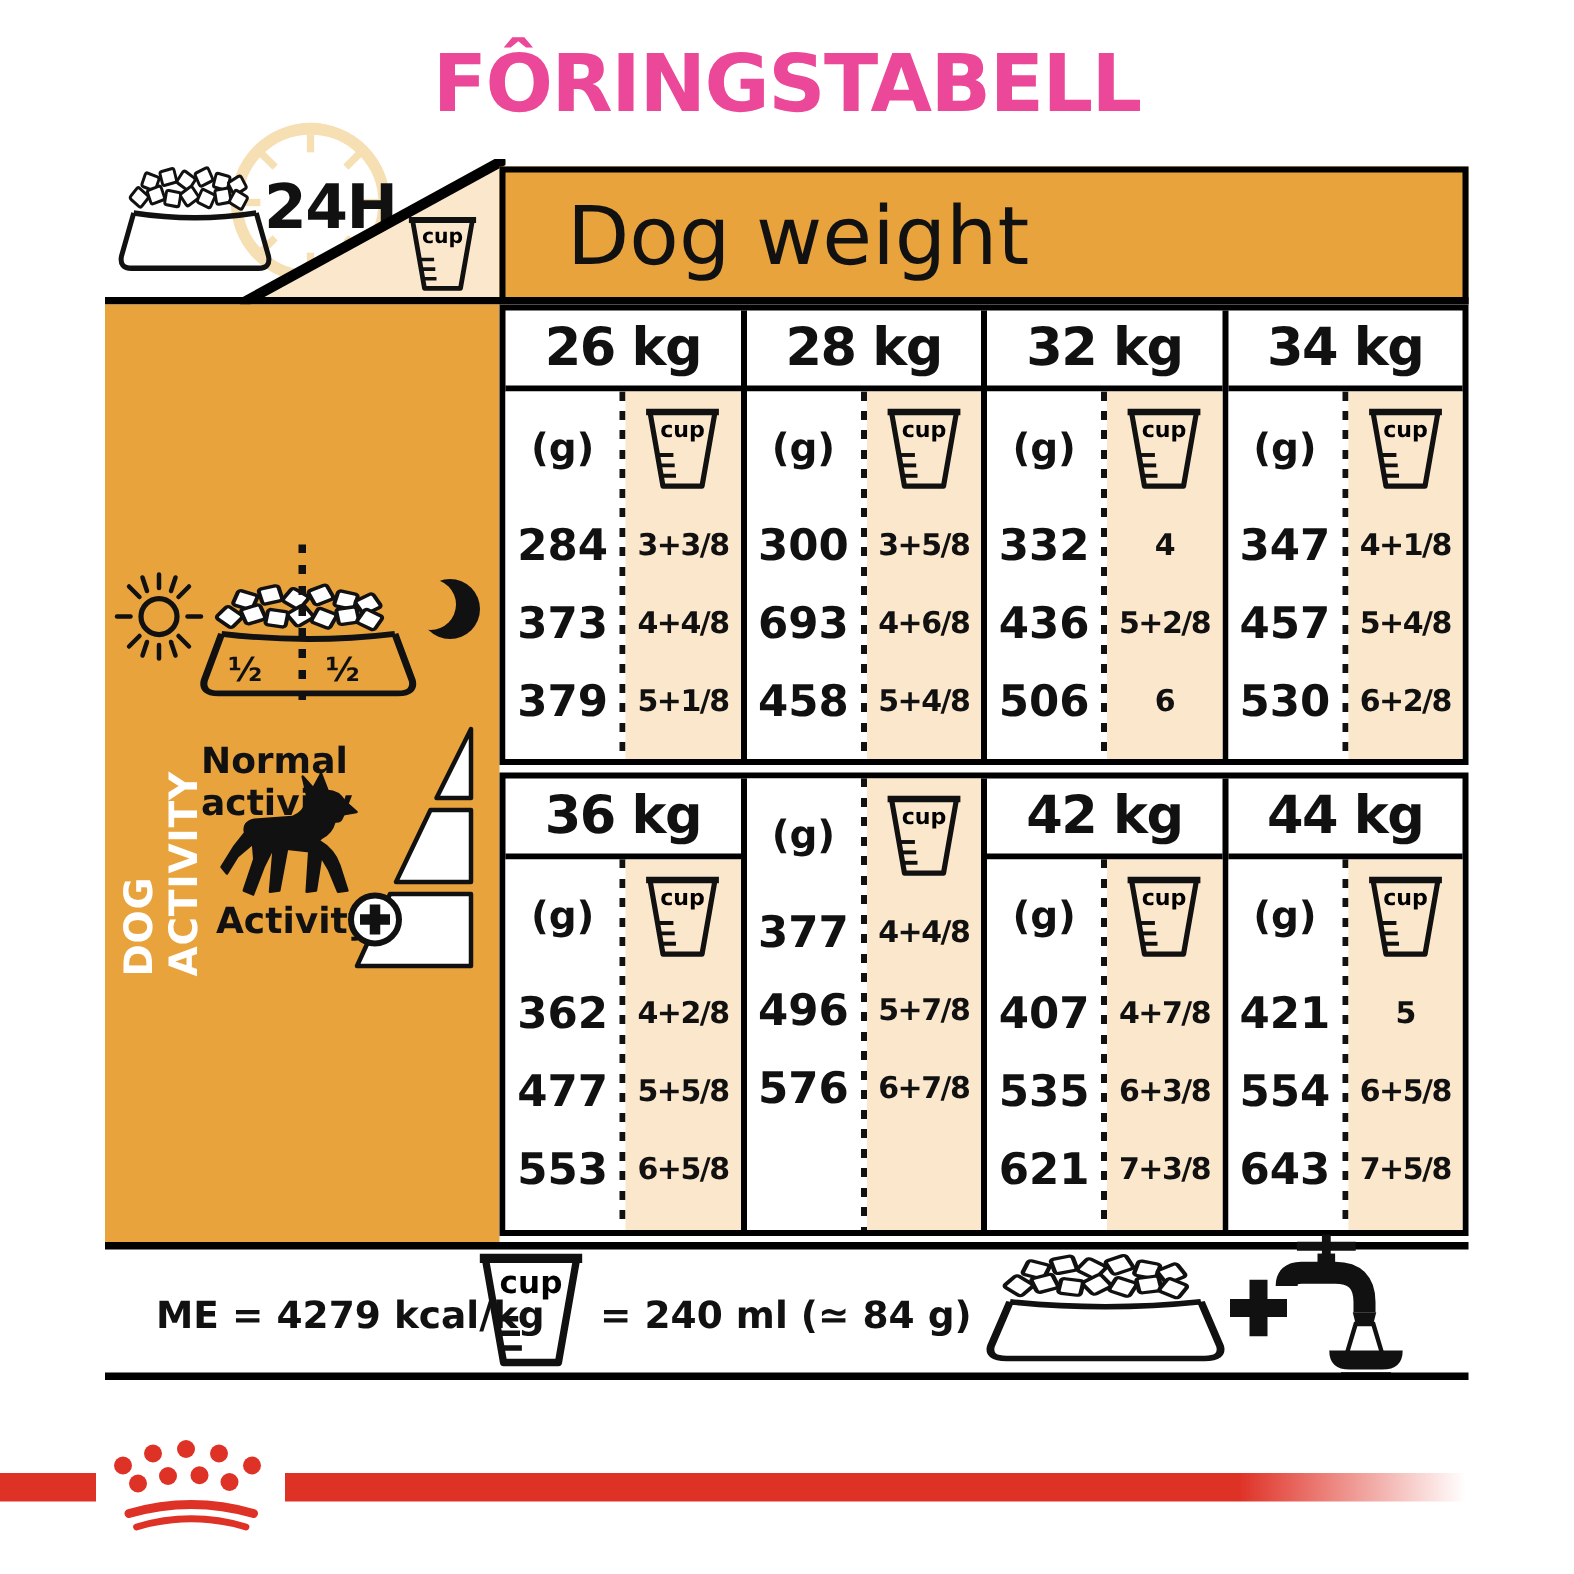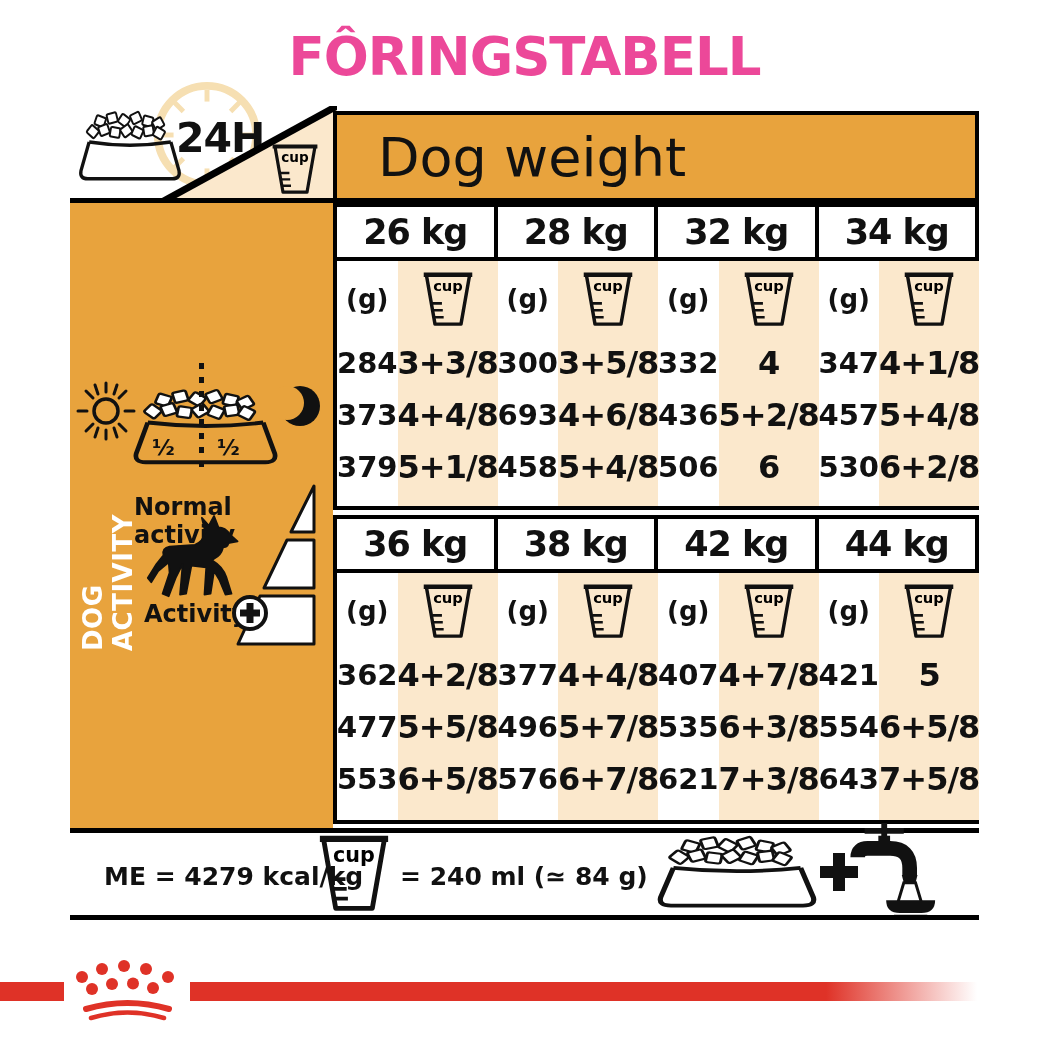--- a/index.html
+++ b/index.html
@@ -53,21 +53,21 @@
   .whead { height:54px; border-bottom:4px solid #000; display:flex; align-items:center; justify-content:center;
     font-size:35px; font-weight:bold; letter-spacing:-1px; }
   .wbody { flex:1; display:flex; }
   .ghalf { flex:1; display:flex; flex-direction:column; align-items:center; background:#fff; }
   .vdots { width:4px; background:repeating-linear-gradient(to bottom,#111 0 6px,transparent 6px 13px); }
   .chalf { flex:1; display:flex; flex-direction:column; align-items:center; background:#FBE8CC; }
   .gunit { height:76px; display:flex; align-items:center; font-size:26px; font-weight:bold; }
   .subcup { height:76px; display:flex; align-items:center; justify-content:center; }
   .subcup svg { width:52px; height:58px; }
   .gval { height:52px; display:flex; align-items:center; justify-content:center; font-size:29px; font-weight:bold; }
-  .cval { height:52px; display:flex; align-items:center; justify-content:center; font-size:32px; font-weight:bold; letter-spacing:-1px; }
+  .cval { height:52px; display:flex; align-items:center; justify-content:center; font-size:20px; font-weight:bold; letter-spacing:-1px; }
   .cuptext { font-size:17px; font-weight:bold; }
 
   
   .f-me { position:absolute; left:104px; top:862px; font-size:25px; font-weight:bold; }
   .f-cup { position:absolute; left:316px; top:834px; width:76px; height:78px; }
   .f-eq { position:absolute; left:400px; top:862px; font-size:25px; font-weight:bold; }
   .f-bowl { position:absolute; left:656px; top:835px; width:162px; height:78px; }
   .f-plus { position:absolute; left:820px; top:853px; width:38px; height:38px; }
   .f-tap { position:absolute; left:850px; top:822px; width:88px; height:94px; }
 
@@ -306,21 +306,20 @@
                 <text class="cuptext" x="30" y="23" text-anchor="middle">cup</text>
               </svg>
             </div>
             <div class="cval">4+2/8</div>
             <div class="cval">5+5/8</div>
             <div class="cval">6+5/8</div>
           </div>
         </div>
       </div>
       <div class="wcol">
-        <div class="whead">38 kg</div>
         <div class="wbody">
           <div class="ghalf">
             <div class="gunit">(g)</div>
             <div class="gval">377</div>
             <div class="gval">496</div>
             <div class="gval">576</div>
           </div>
           <div class="vdots"></div>
           <div class="chalf">
             <div class="subcup">

